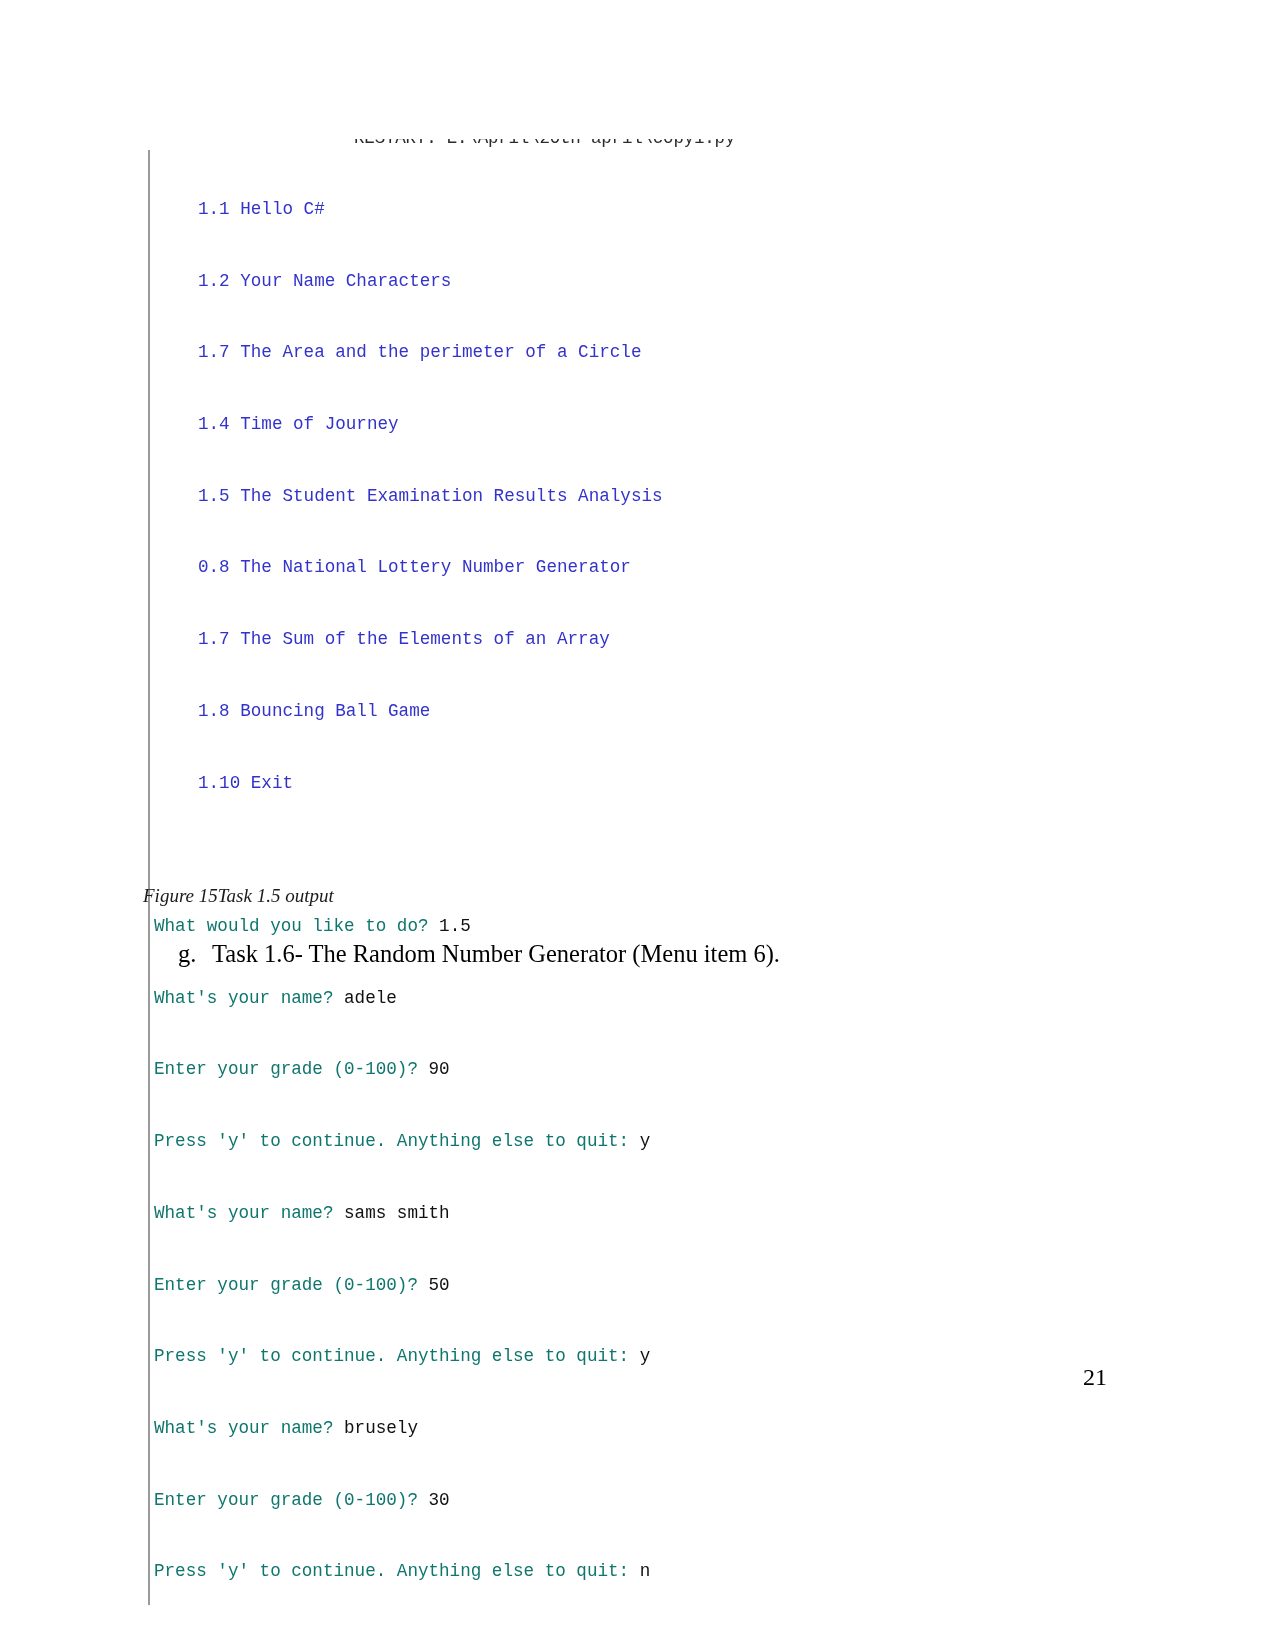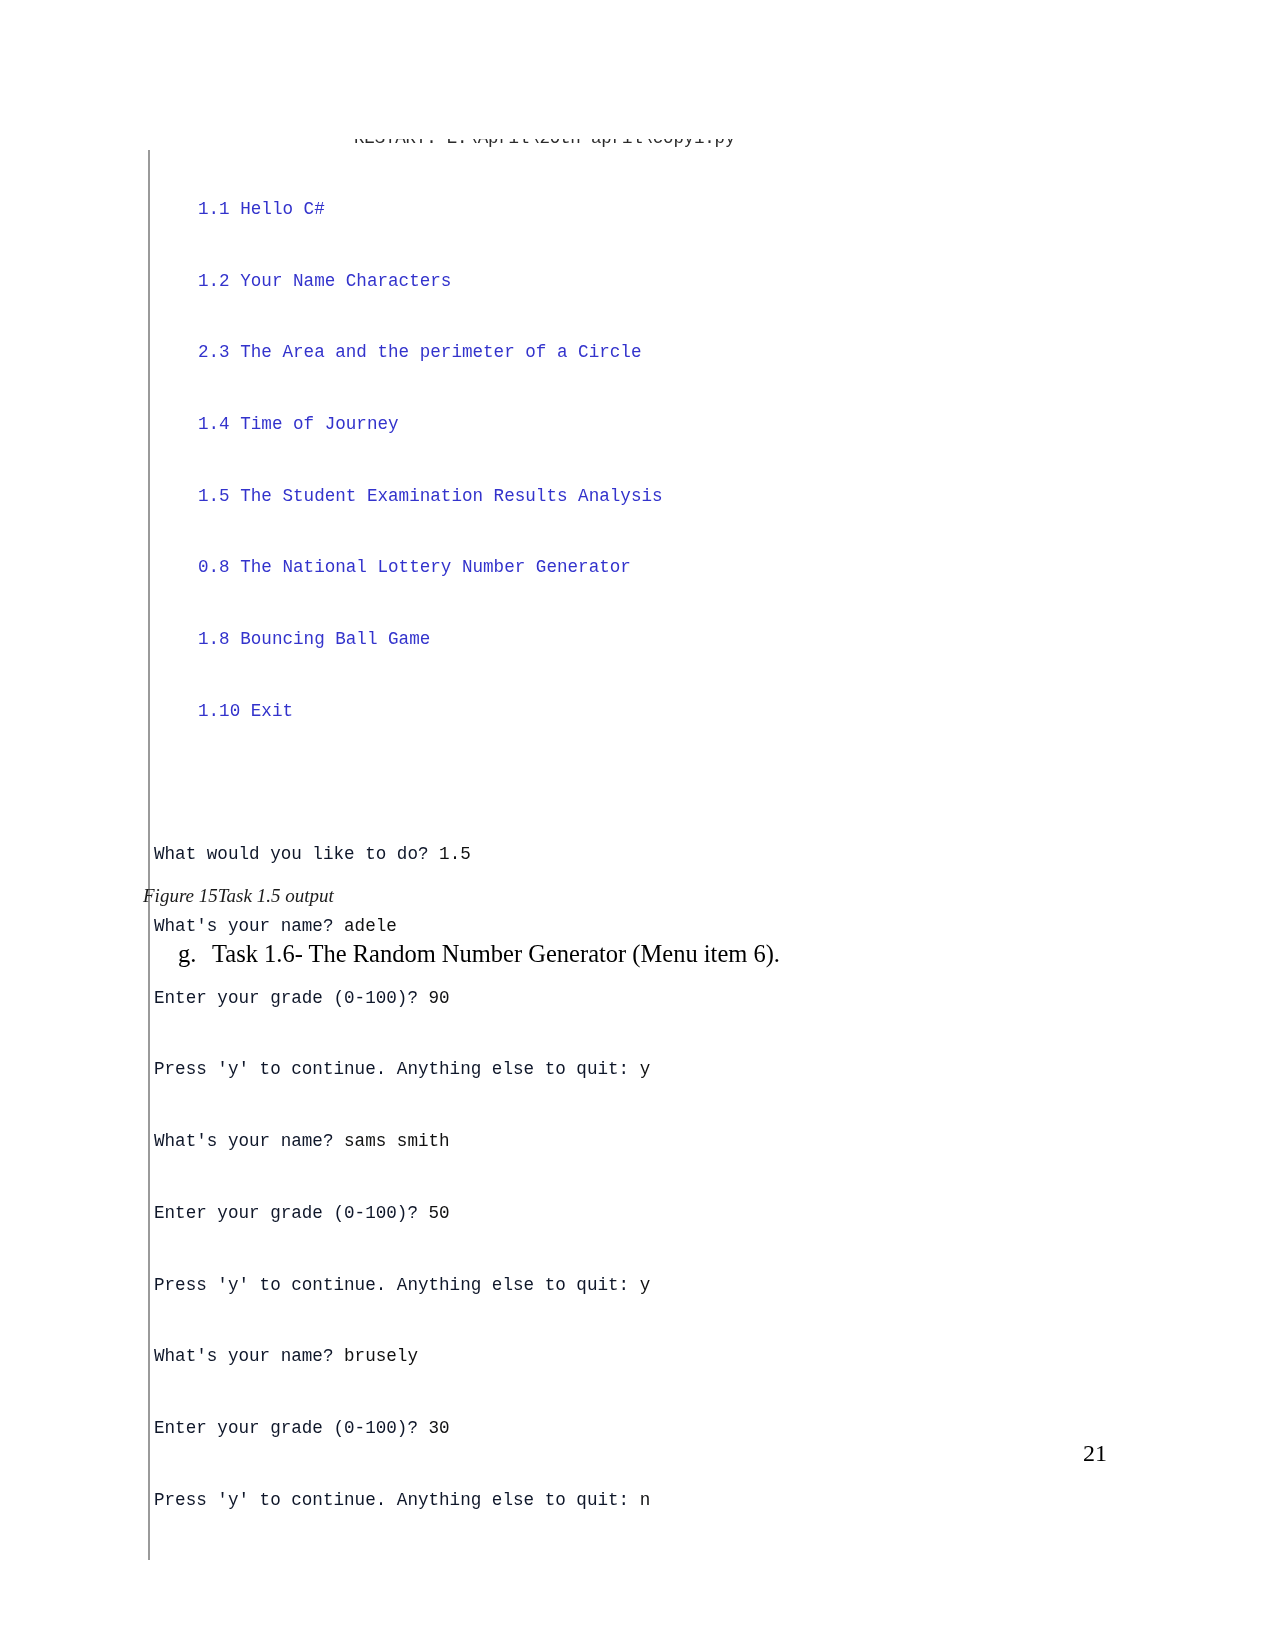--- a/index.html
+++ b/index.html
@@ -50,21 +50,21 @@
   .term {
     font-family: "Liberation Mono", "DejaVu Sans Mono", monospace;
     font-size: 17.6px;
     line-height: 23.9px;
     white-space: pre;
     color: #3333cc;
   }
   .menu-block { padding-left: 44px; }
   .menu-line { color: #3333cc; }
   .blank-line { height: 23.9px; }
-  .prompt { color: #0f172a; }
+  .prompt { color: #0f766e; }
   .userinput { color: #111111; }
 
   
   .caption {
     position: absolute;
     left: 143px;
     top: 885px;
     font-family: "Liberation Serif", serif;
     font-style: italic;
     font-size: 19px;
@@ -86,44 +86,45 @@
   .list-marker {
     width: 34px;
     flex: 0 0 34px;
   }
   .list-text { flex: 1 1 auto; margin-top: 46px; }
 
   
   .page-number {
     position: absolute;
     right: 168px;
-    top: 1440px;
+    top: 1364px;
     font-family: "Liberation Serif", serif;
     font-size: 24px;
     color: #000000;
   }
 </style>
 </head>
 <body>
 
 <div class="page">
 
   <div class="figure-shot">
 
     <div class="shell-rule">------------------- RESTART: E:\April\20th april\copy1.py -------------------</div>
 
     <div class="shell-body">
 
       <div class="term menu-block">
         <div class="menu-line">1.1 Hello C#</div>
         <div class="menu-line">1.2 Your Name Characters</div>
-        <div class="menu-line">2.3 The Area and the perimeter of a Circle</div>
+        <div class="menu-line">1.7 The Area and the perimeter of a Circle</div>
         <div class="menu-line">1.4 Time of Journey</div>
         <div class="menu-line">1.5 The Student Examination Results Analysis</div>
         <div class="menu-line">0.8 The National Lottery Number Generator</div>
+        <div class="menu-line">1.7 The Sum of the Elements of an Array</div>
         <div class="menu-line">1.8 Bouncing Ball Game</div>
         <div class="menu-line">1.10 Exit</div>
       </div>
 
       <div class="term"><div class="blank-line">&nbsp;</div></div>
 
       <div class="term">
         <div><span class="prompt">What would you like to do? </span><span class="userinput">1.5</span></div>
         <div><span class="prompt">What's your name? </span><span class="userinput">adele</span></div>
         <div><span class="prompt">Enter your grade (0-100)? </span><span class="userinput">90</span></div>

